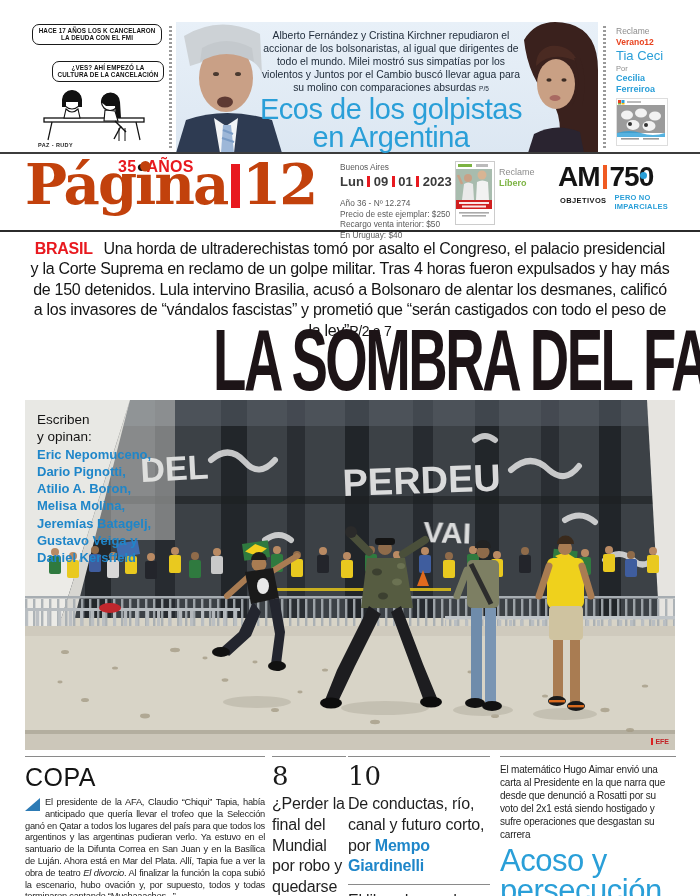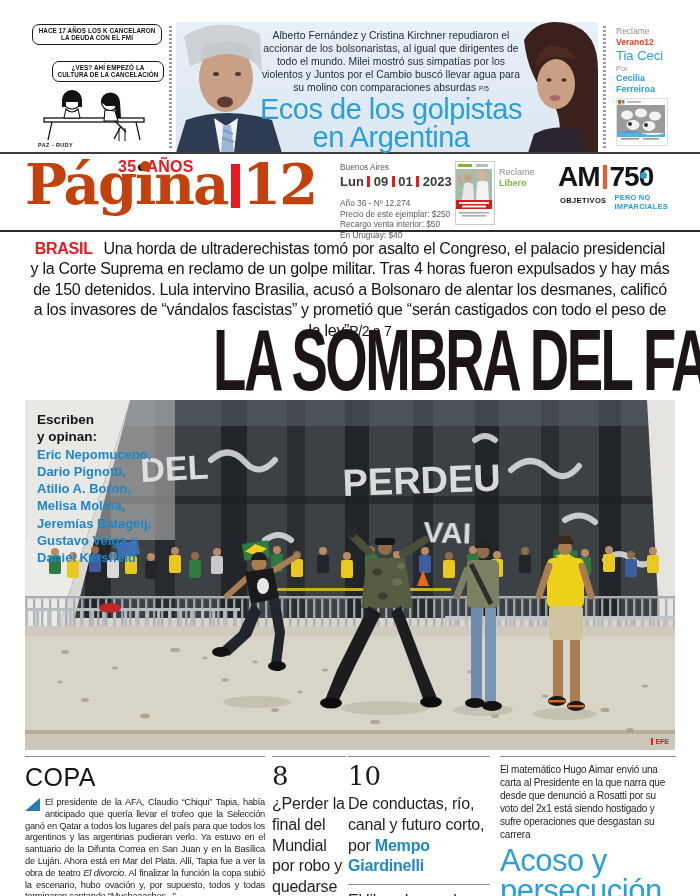--- a/index.html
+++ b/index.html
@@ -71,21 +71,21 @@
   #brasil .pref{font-size:14px;text-align:center;}
 
   
   #mainhead{left:0;top:322px;width:700px;height:76px;line-height:76px;text-align:center;}
   #mainhead span{display:inline-block;white-space:nowrap;font-size:88px;font-weight:bold;
                  letter-spacing:-4px;color:#1d1417;transform:scaleX(.62);transform-origin:center;}
 
   
   #photo{left:25px;top:400px;width:650px;height:350px;background:#d8d4c7;overflow:hidden;}
   #escriben{position:absolute;left:12px;top:11px;width:132px;z-index:5;}
-  #escriben .h{font-size:13.5px;font-weight:bold;color:#141414;line-height:1.28;display:block;}
+  #escriben .h{font-size:13.5px;font-weight:normal;color:#141414;line-height:1.28;display:block;}
   #escriben .a{font-size:13px;font-weight:bold;color:#1f86c9;line-height:1.33;display:block;}
   #efe{position:absolute;right:6px;bottom:5px;font-size:7px;font-weight:bold;color:#c22126;
        border-left:2px solid #d22;padding-left:2px;z-index:5;}
 
   
   .frule{height:1px;background:#8a8a8a;margin-bottom:6px;}
   .frule2{height:1px;background:#8a8a8a;margin:7px 0 6px;}
   #fcol1{left:25px;top:756px;width:240px;}
   #copa-h{font-size:25px;font-weight:normal;color:#141414;letter-spacing:.5px;margin:1px 0 5px;}
   #copa-p{font-size:9.3px;line-height:1.27;text-align:justify;color:#1f1f1f;letter-spacing:-.25px;}

